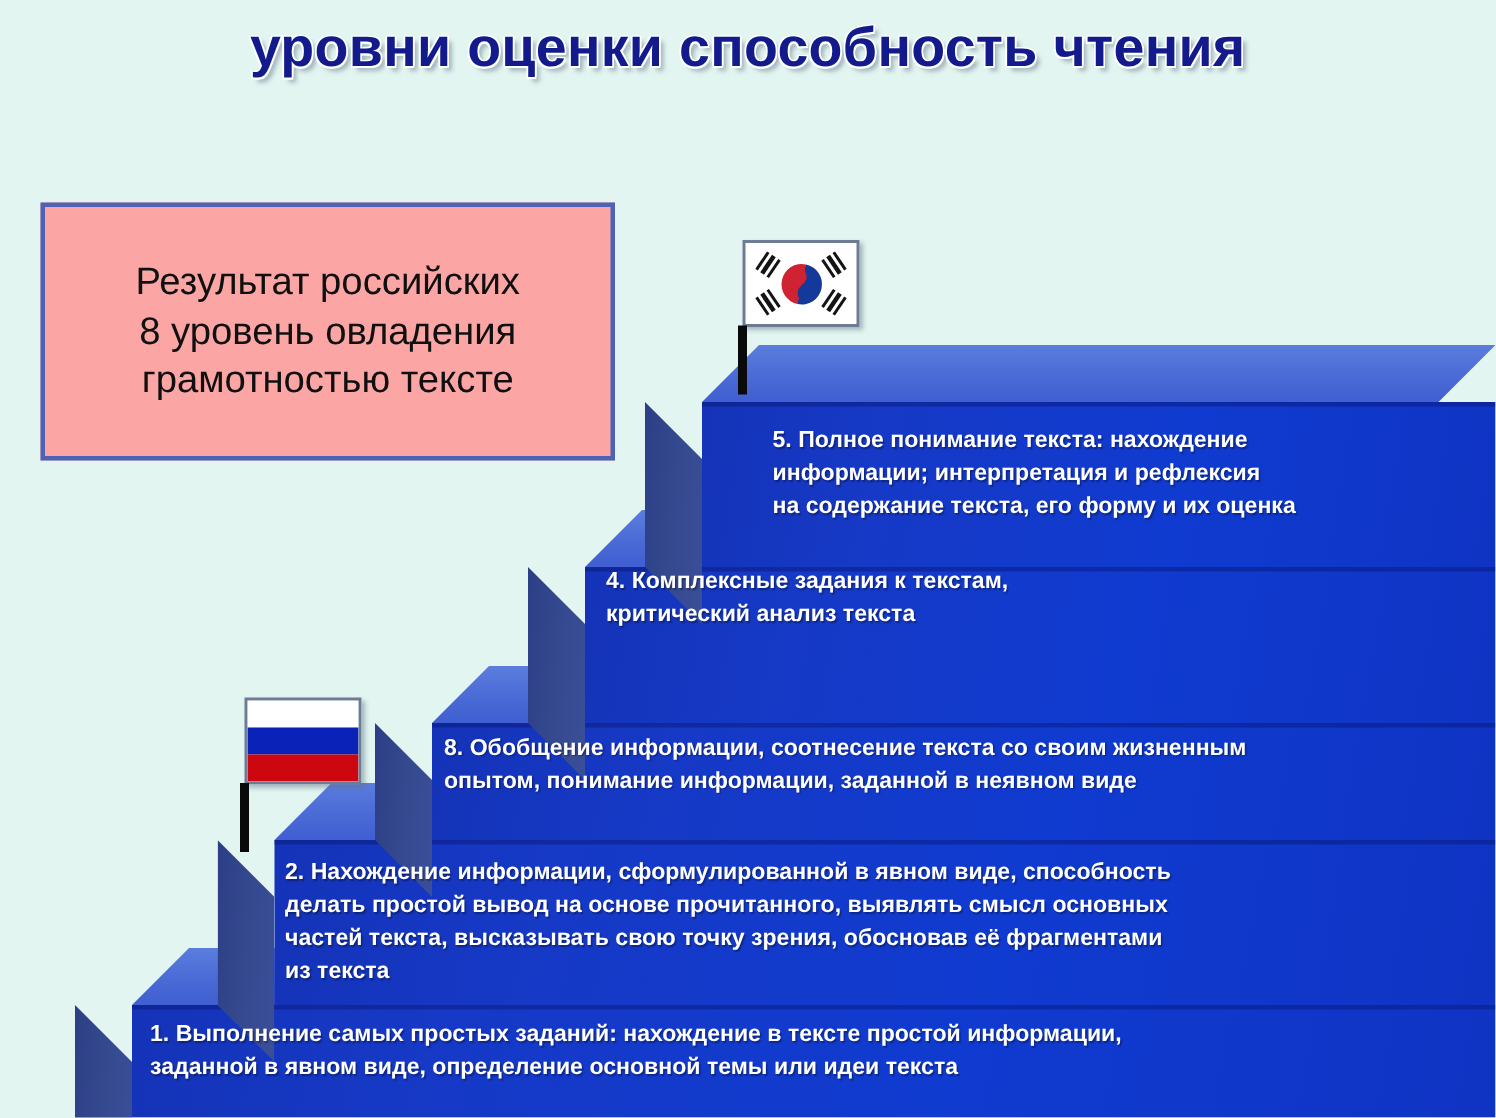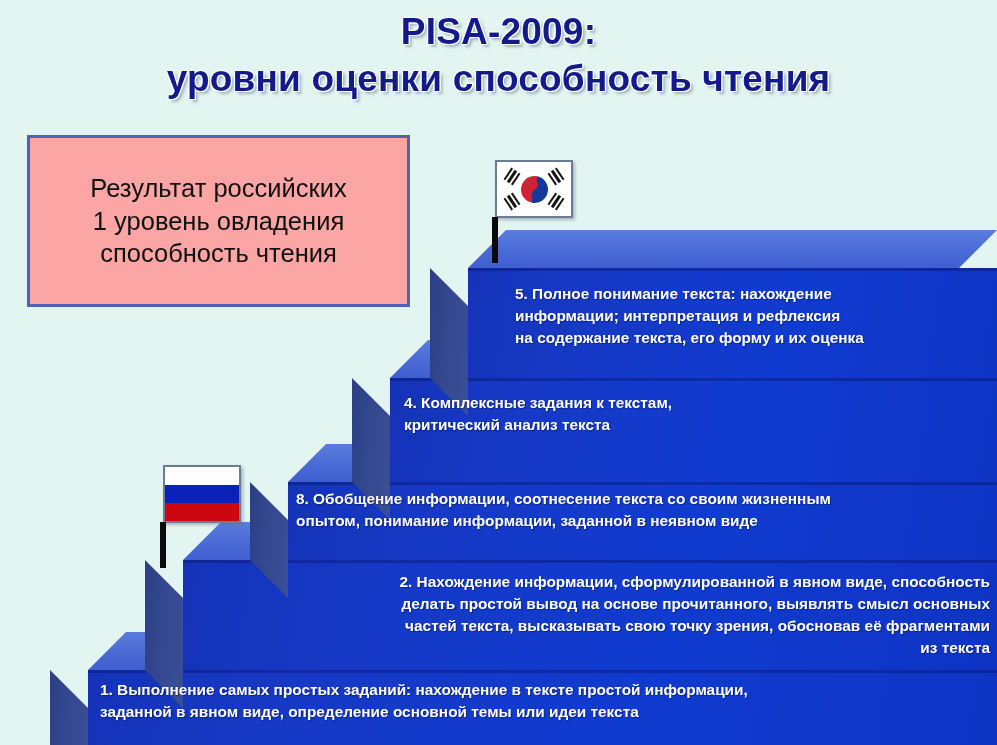--- a/index.html
+++ b/index.html
@@ -128,23 +128,23 @@
   }
 
   
   #step-5 { left: 468px; top: 268px; width: 529px; height: 110px; z-index: 5; }
   #step-4 { left: 390px; top: 378px; width: 607px; height: 104px; z-index: 4; }
   #step-3 { left: 288px; top: 482px; width: 709px; height: 78px; z-index: 3; }
   #step-2 { left: 183px; top: 560px; width: 814px; height: 110px; z-index: 2; }
   #step-1 { left: 88px;  top: 670px; width: 909px; height: 75px; z-index: 1; }
 
   #text-5 { left: 515px; top: 283px; width: 480px; }
-  #text-4 { left: 404px; top: 392px; width: 560px; }
+  #text-4 { left: 404px; top: 377px; width: 560px; }
   #text-3 { left: 296px; top: 488px; width: 695px; }
-  #text-2 { left: 190px; top: 571px; width: 800px; text-align: right; }
+  #text-2 { left: 190px; top: 571px; width: 800px; }
   #text-1 { left: 100px; top: 679px; width: 890px; }
 
   
   .flag-marker { position: absolute; z-index: 20; }
   .flag-pole {
     position: absolute;
     left: 50%;
     margin-left: -3px;
     top: 57px;
     width: 6px;
@@ -208,28 +208,27 @@
   #flag-russia .flag-plate { background: transparent; }
   .ru-band { position: absolute; left: 0; width: 100%; height: 33.333%; }
   .ru-band.white { top: 0;        background: #ffffff; }
   .ru-band.blue  { top: 33.333%;  background: #0b22b8; }
   .ru-band.red   { top: 66.666%;  background: #cc0710; }
 </style>
 </head>
 <body>
 
 <div id="slide-title">
-  <span class="line1">PISA-2009:</span>
   <span class="line2">уровни оценки способность чтения</span>
 </div>
 
 <div id="result-box">
   <span class="rline">Результат российских</span>
-  <span class="rline">1 уровень овладения</span>
-  <span class="rline">способность чтения</span>
+  <span class="rline">8 уровень овладения</span>
+  <span class="rline">грамотностью тексте</span>
 </div>
 
 <div id="staircase">
 
   <div class="step" id="step-5">
     <div class="face-left"></div>
     <div class="face-top"></div>
     <div class="face-front">
       <div class="tread-edge"></div>
     </div>

